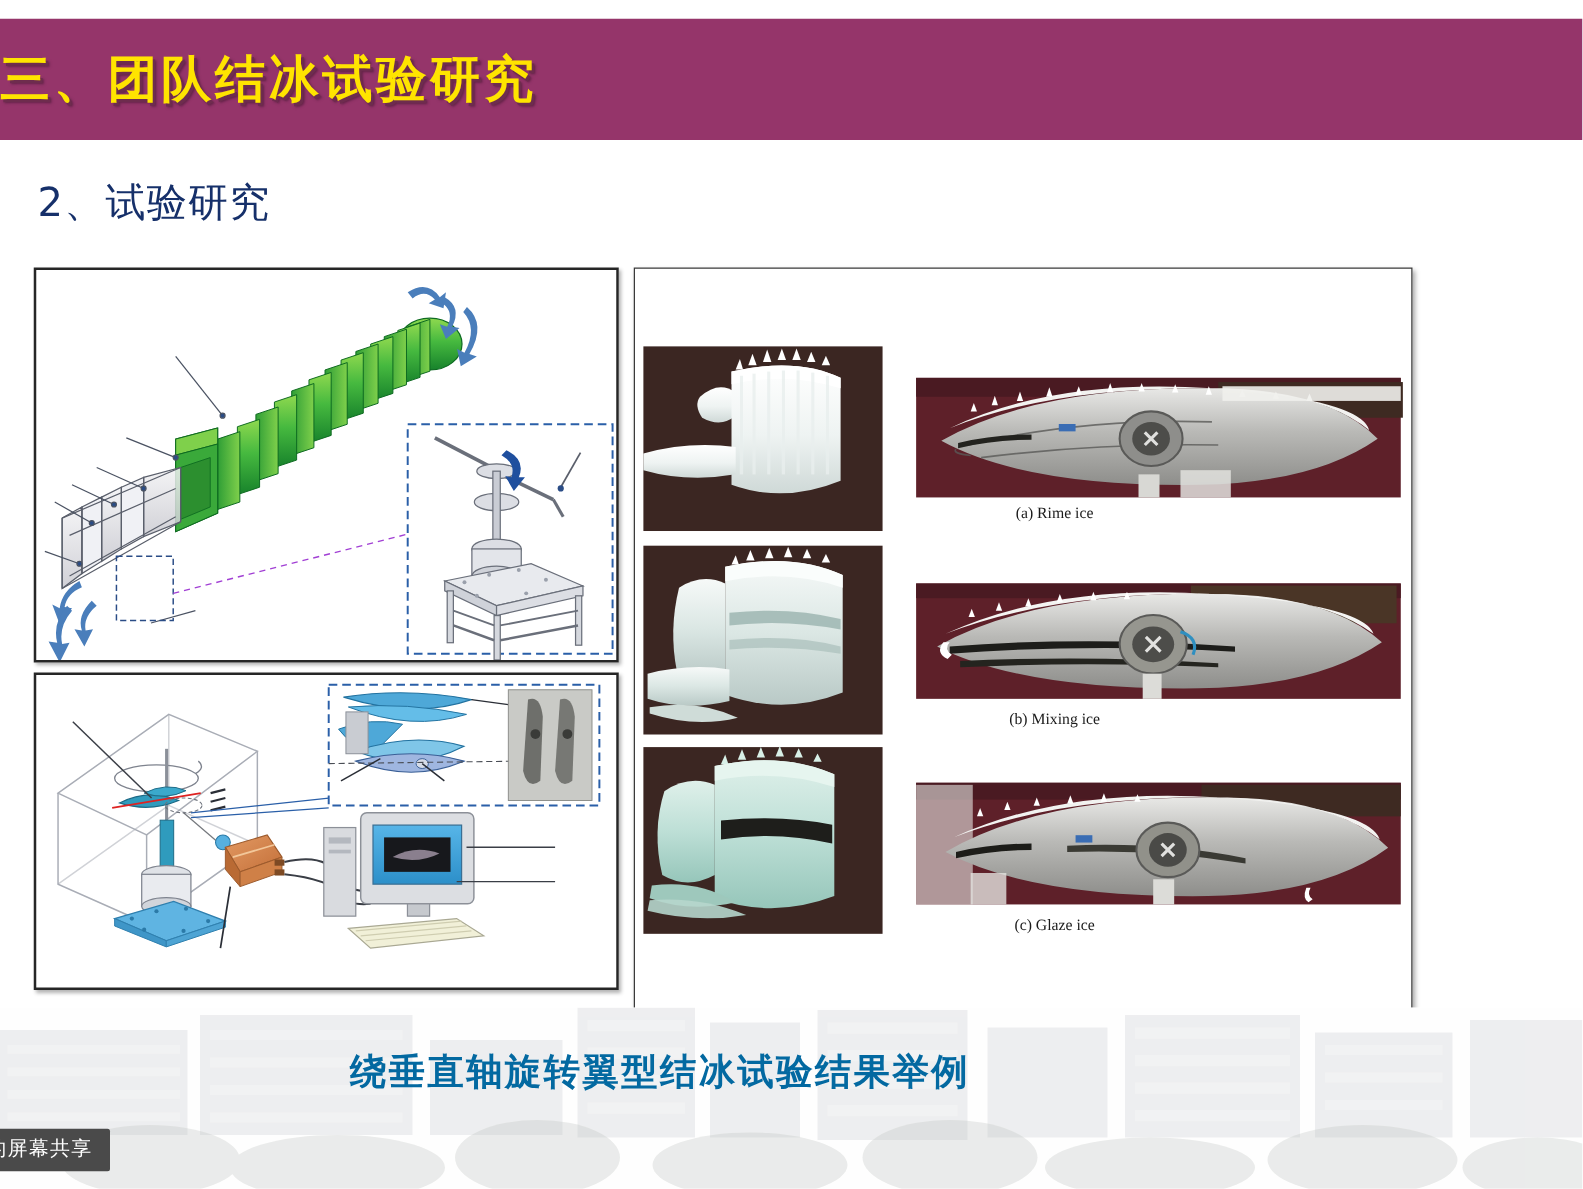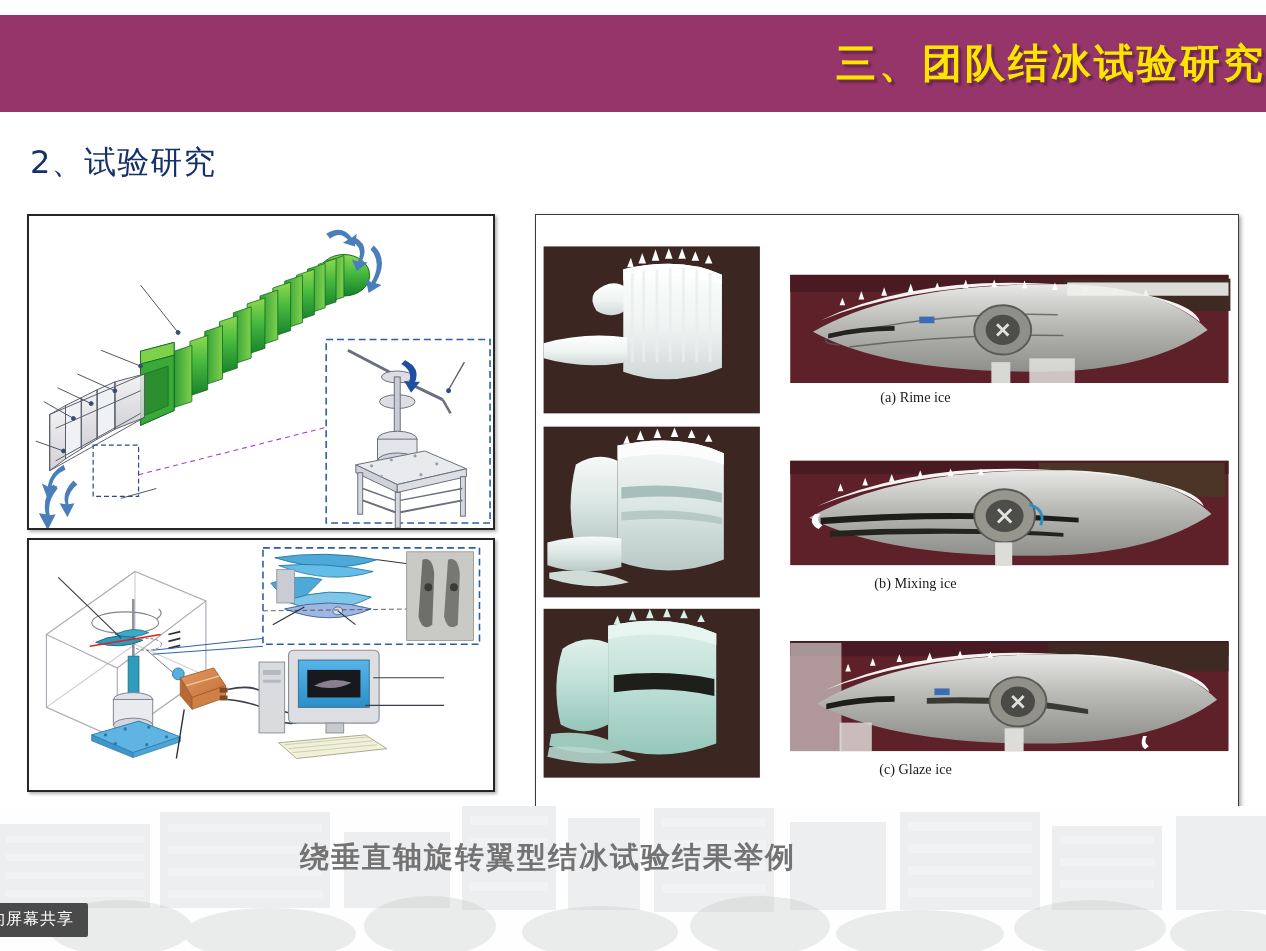--- a/index.html
+++ b/index.html
@@ -8,21 +8,21 @@
     font-family: "Liberation Sans", "DejaVu Sans", sans-serif;
     background: #ffffff;
     overflow: hidden;
   }
   #slide { position: relative; width: 1266px; height: 951px; background: #fff; }
 
   
   #header-band {
     position: absolute; left: 0; top: 15px; width: 1266px; height: 97px;
     background: #95356a;
-    display: flex; align-items: center; justify-content: flex-end;
+    display: flex; align-items: center; justify-content: flex-start;
   }
   #header-title {
     font-family: "DejaVu Sans", sans-serif;
     font-size: 40px; font-weight: bold; color: #ffe400;
     letter-spacing: 3px;
     text-shadow: 2px 2px 0 #6e2c4e, 3px 3px 2px rgba(60,20,45,.55);
     white-space: nowrap;
   }
 
   
@@ -35,39 +35,38 @@
 
   
   .panel {
     position: absolute; background: #fff;
     border: 2px solid #262626;
     box-shadow: 2px 2px 3px rgba(0,0,0,.30);
     overflow: hidden;
   }
   #panel-tunnel { left: 27px; top: 214px; width: 468px; height: 316px; }
   #panel-rig    { left: 27px; top: 538px; width: 468px; height: 254px; }
-  #panel-ice    { left: 535px; top: 214px; width: 704px; height: 597px;
+  #panel-ice    { left: 507px; top: 214px; width: 623px; height: 597px;
                   border: 1px solid #3a3a3a; box-shadow: 2px 2px 4px rgba(0,0,0,.35); }
 
   
   .diagram-svg { position: absolute; left: 0; top: 0; width: 100%; height: 100%; }
 
   
   #footer-bg {
     position: absolute; left: 0; top: 806px; width: 1266px; height: 145px;
     overflow: hidden;
     background: #ffffff;
   }
   #footer-caption {
     position: absolute; left: 0; top: 838px; width: 1056px;
     text-align: center;
     font-family: "DejaVu Serif", "Liberation Serif", serif;
-    font-size: 29px; font-weight: bold; color: #737373;
+    font-size: 29px; font-weight: bold; color: #0369a1;
     letter-spacing: 2px;
-    margin-left: 20px;
   }
   
   #share-chip {
     position: absolute; left: -42px; top: 903px;
     background: #4a4a4a; color: #ffffff;
     padding: 6px 14px 7px 14px;
     font-family: "DejaVu Sans", sans-serif;
     font-size: 16px; letter-spacing: 1px;
     border-radius: 2px; white-space: nowrap;
   }

